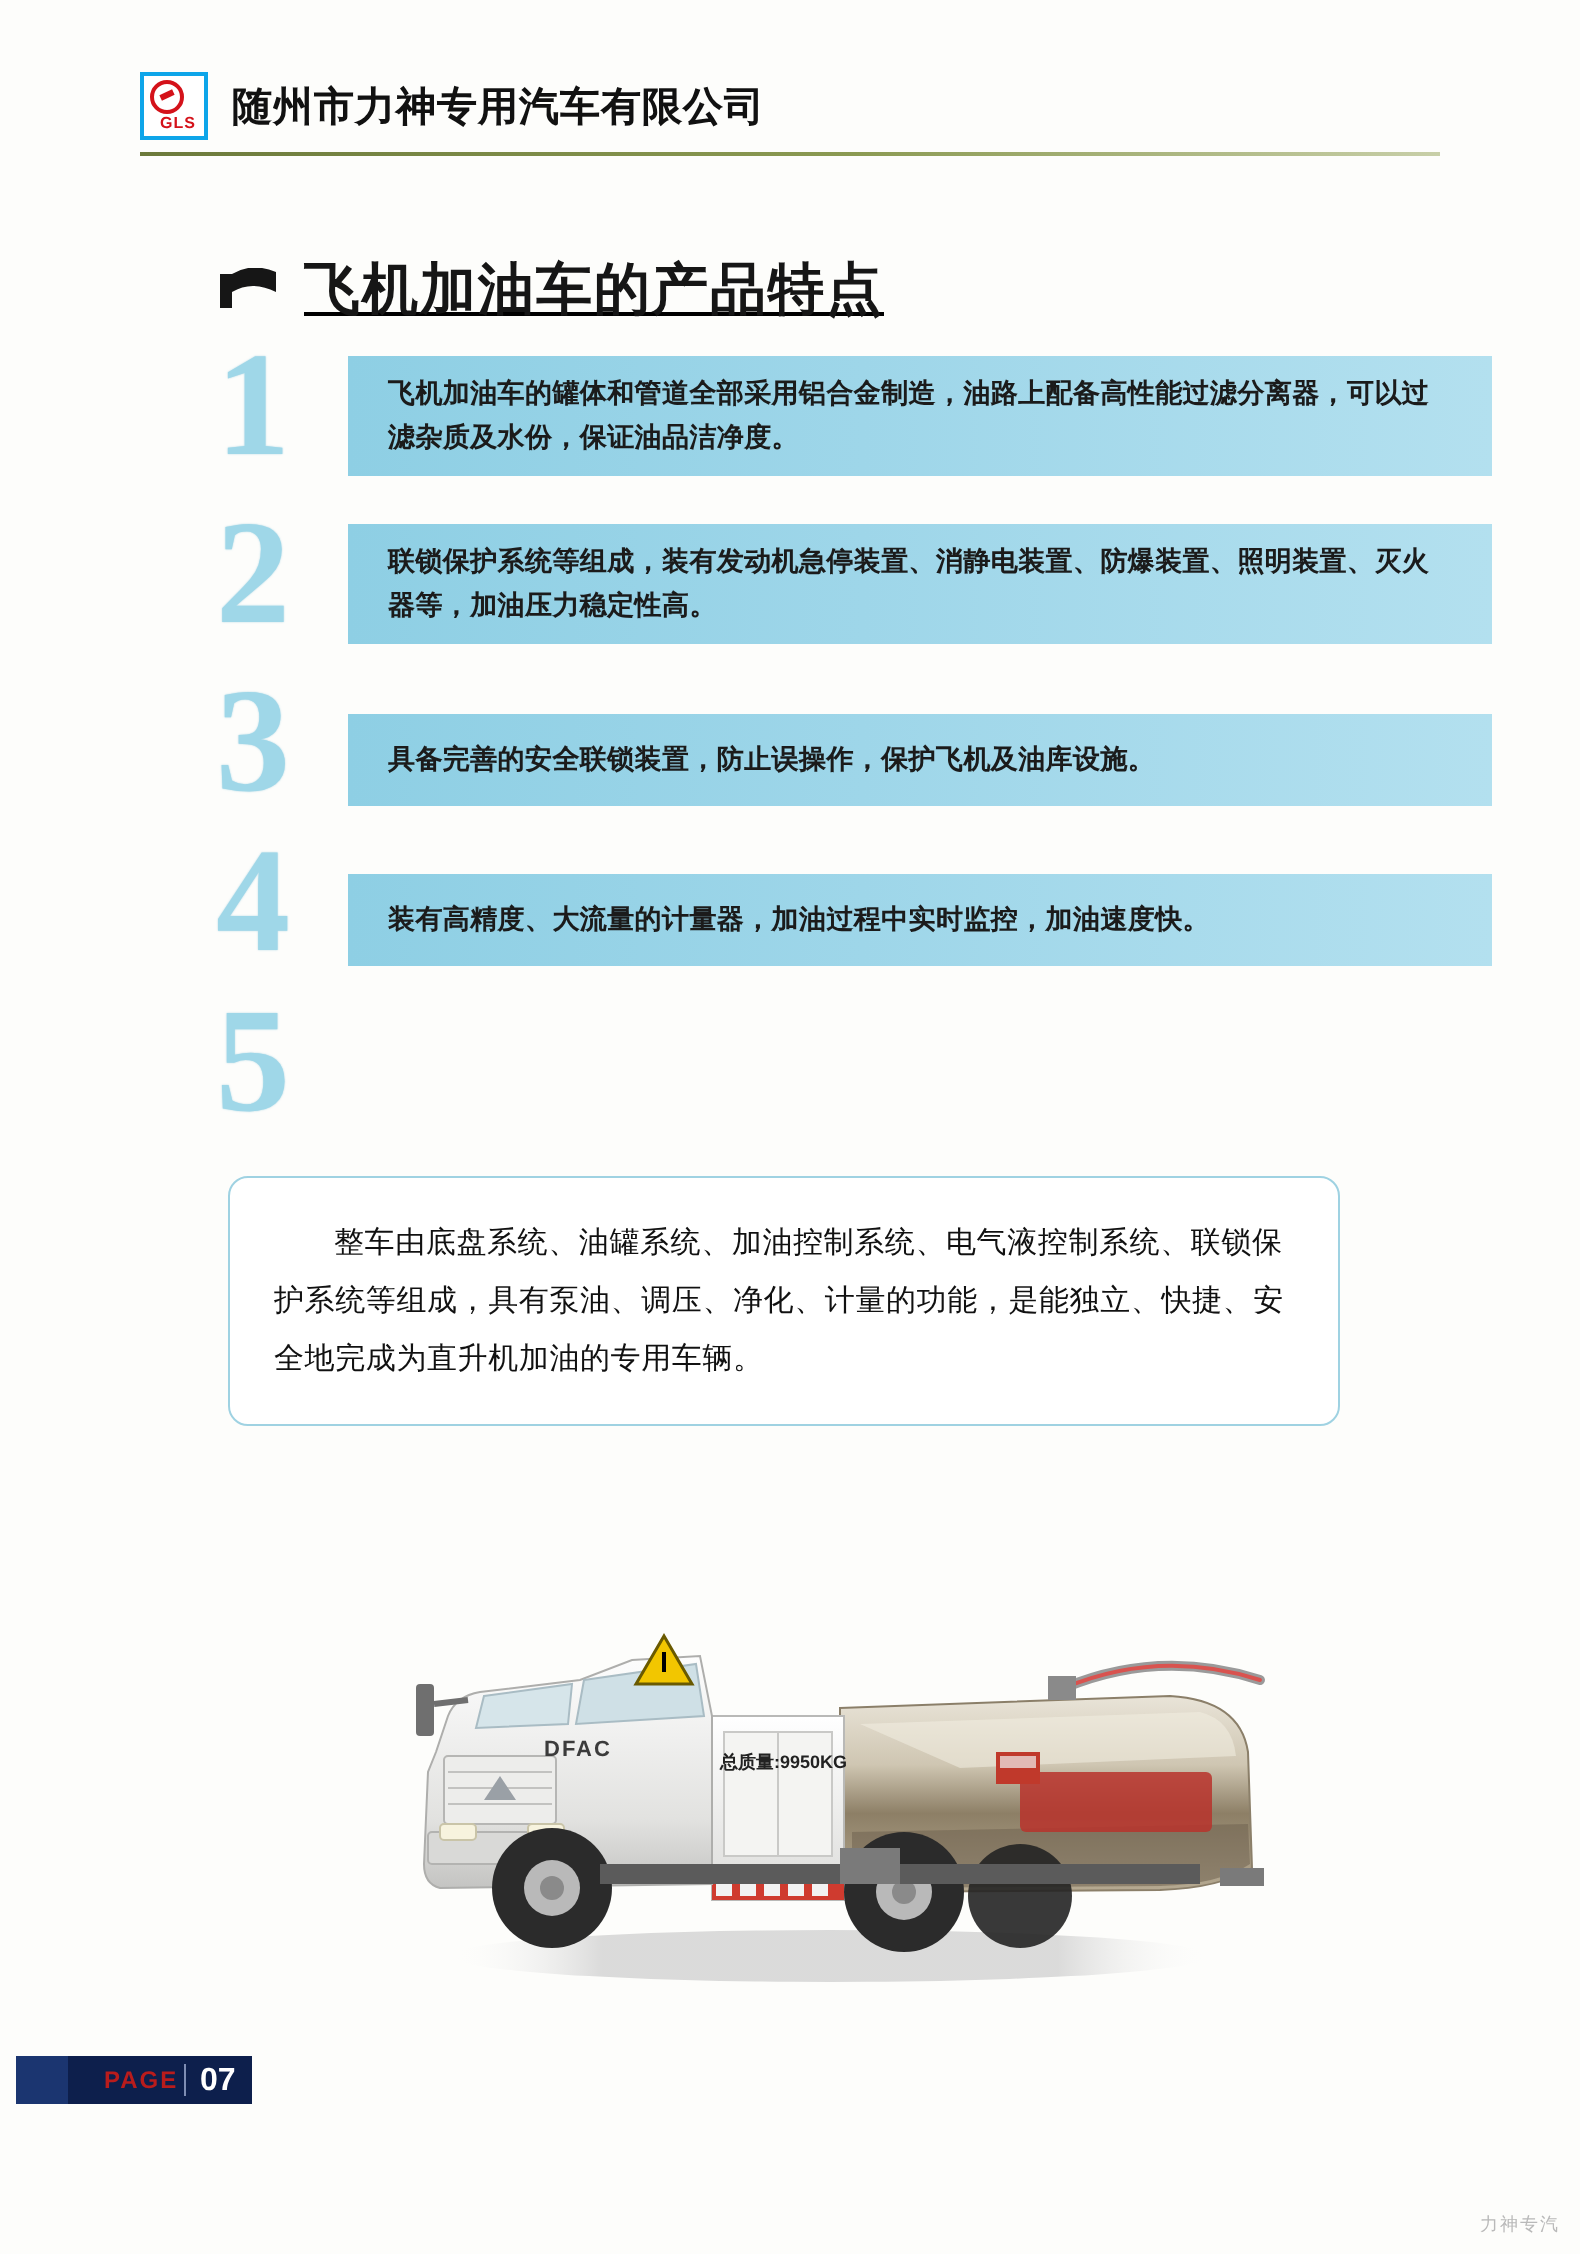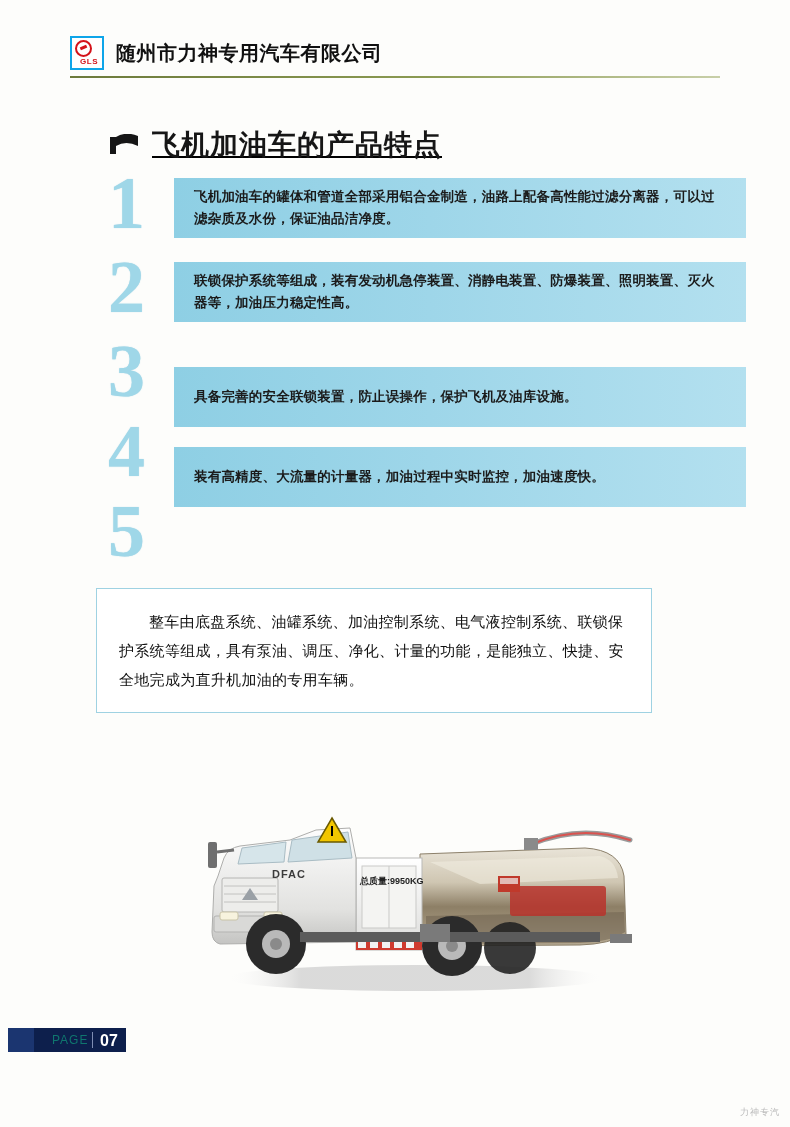--- a/index.html
+++ b/index.html
@@ -146,31 +146,31 @@
     align-items: center;
     margin-left: 24px;
   }
   .feature .bar-text {
     font-size: 13.5px;
     line-height: 22px;
     color: #1b1b1b;
     font-weight: bold;
     letter-spacing: 0.2px;
   }
-  .feature.single .bar { height: 60px; top: 21px; }
+  .feature.single .bar { height: 46px; top: 11px; }
   .feature.single { height: 58px; }
 
   
   .summary {
     position: absolute;
-    left: 96px;
+    left: 114px;
     top: 588px;
     width: 556px;
     border: 1px solid #9fd2e2;
-    border-radius: 0;
+    border-radius: 10px;
     padding: 18px 22px 18px 22px;
     box-sizing: border-box;
     background: #ffffff;
   }
   .summary p {
     margin: 0;
     font-size: 15px;
     line-height: 29px;
     color: #111;
     text-indent: 2em;
@@ -209,22 +209,22 @@
     top: 0;
     width: 26px;
     height: 24px;
     background: #1b3570;
   }
   .footer-page {
     position: absolute;
     left: 44px;
     top: 5px;
     font-size: 12px;
-    font-weight: normal;
-    color: #0f766e;
+    font-weight: bold;
+    color: #b91c1c;
     letter-spacing: 1px;
   }
   .footer-sep {
     position: absolute;
     left: 84px;
     top: 4px;
     width: 1px;
     height: 16px;
     background: #7e8db3;
   }

